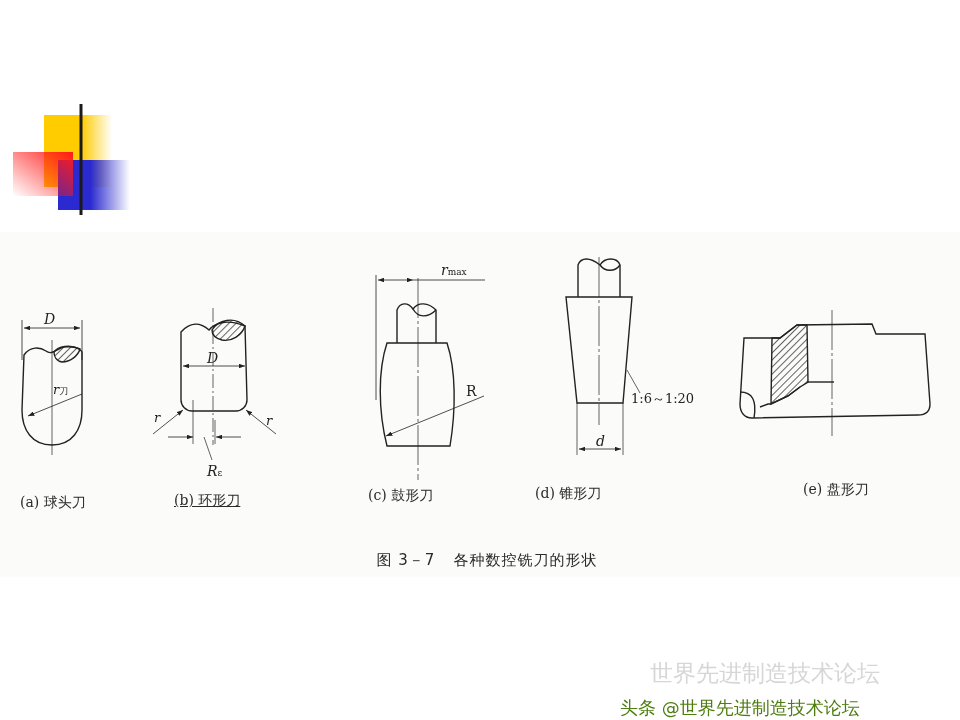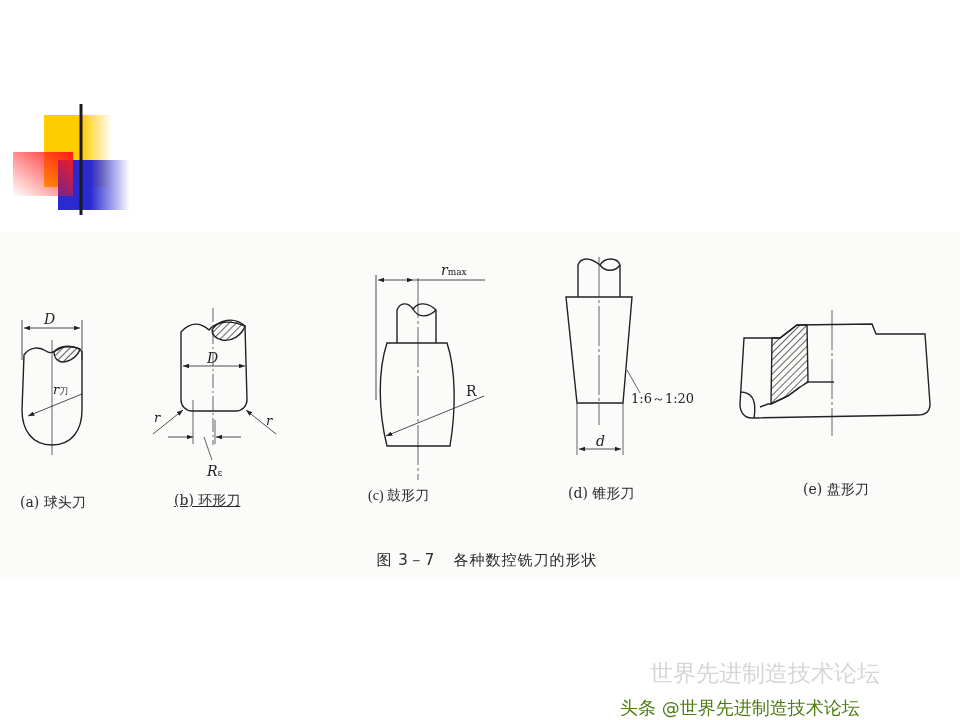--- a/index.html
+++ b/index.html
@@ -121,22 +121,22 @@
     <text x="207" y="476" font-size="14"><tspan>R</tspan><tspan font-size="9" font-style="normal">ε</tspan></text>
     <text x="441" y="275" font-size="14"><tspan>r</tspan><tspan font-size="9" font-style="normal">max</tspan></text>
     <text x="466" y="396" font-size="14" font-style="normal">R</text>
     <text x="631" y="403" font-size="13" font-style="normal">1:6～1:20</text>
     <text x="596" y="446" font-size="14">d</text>
   </g>
 </svg>
 
 <div class="sublabel" style="left:20px; top:494px;">(a) 球头刀</div>
 <div class="sublabel" style="left:174px; top:492px;text-decoration:underline;">(b) 环形刀</div>
-<div class="sublabel" style="left:368px; top:487px;font-family:Liberation Serif, serif;">(c) 鼓形刀</div>
-<div class="sublabel" style="left:568px; top:485px;">(d) 锥形刀</div>
+<div class="sublabel" style="left:368px; top:487px;">(c) 鼓形刀</div>
+<div class="sublabel" style="left:535px; top:485px;">(d) 锥形刀</div>
 <div class="sublabel" style="left:803px; top:481px;">(e) 盘形刀</div>
 
 <div class="caption">
   <span class="num">图 3－7</span><span>各种数控铣刀的形状</span>
 </div>
 
 <div class="watermark-ghost">世界先进制造技术论坛</div>
 <div class="watermark">头条 @世界先进制造技术论坛</div>
 
 </body></html>

